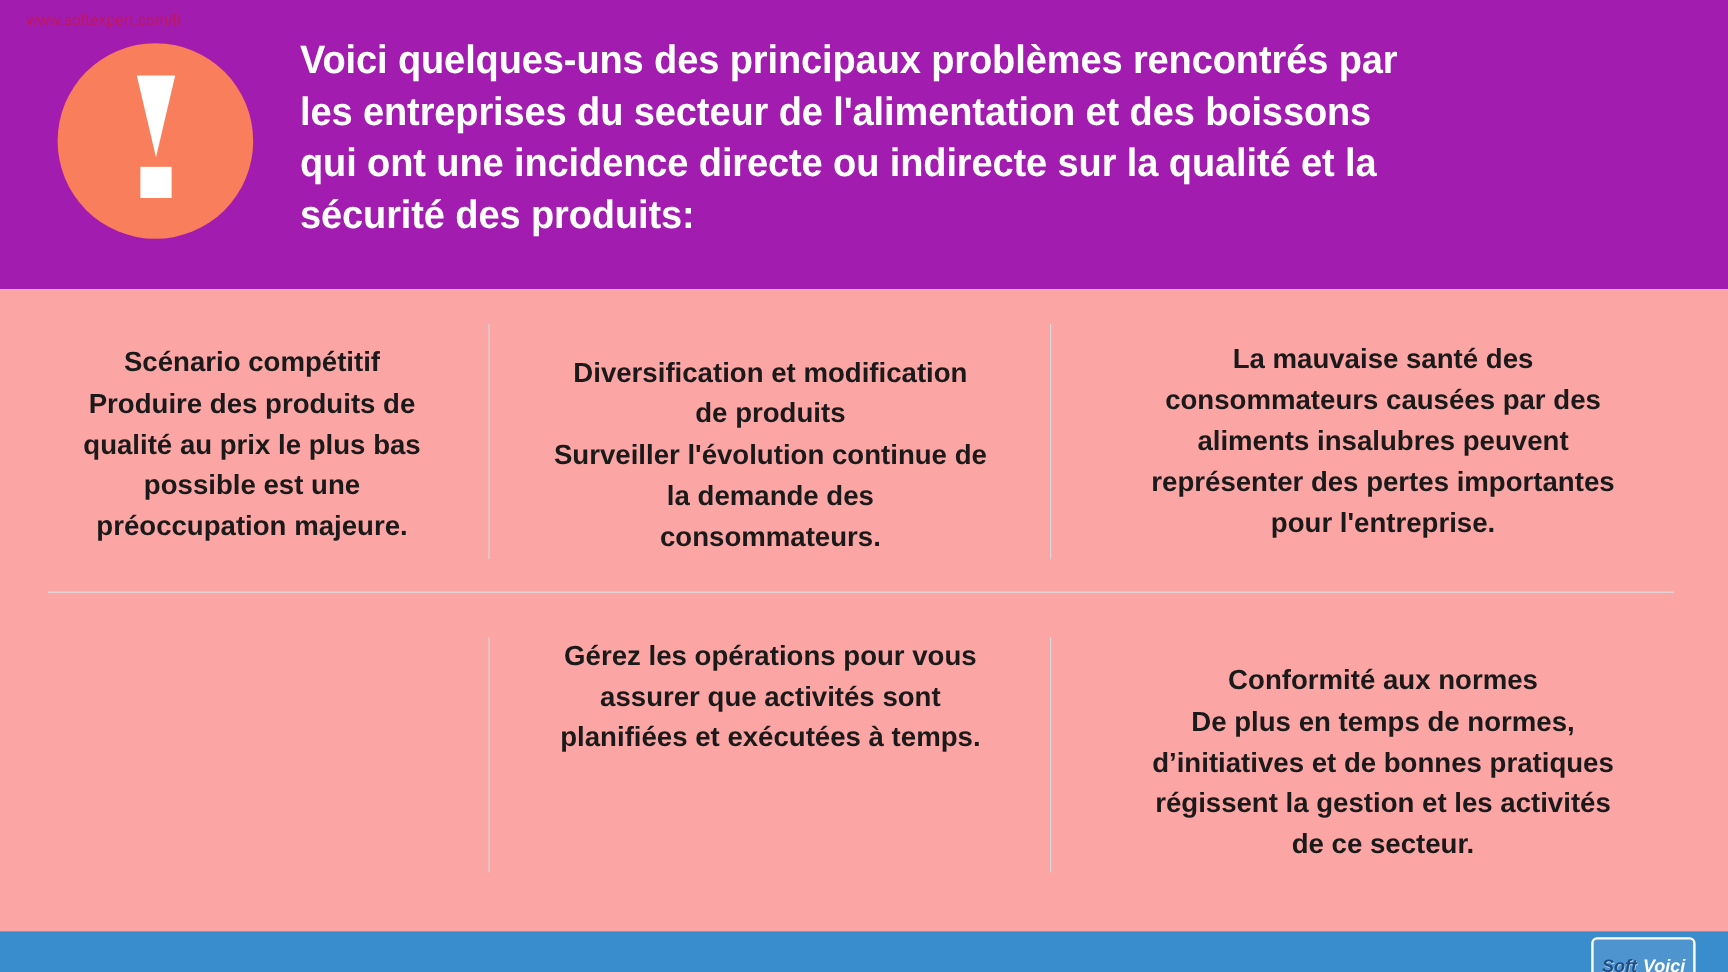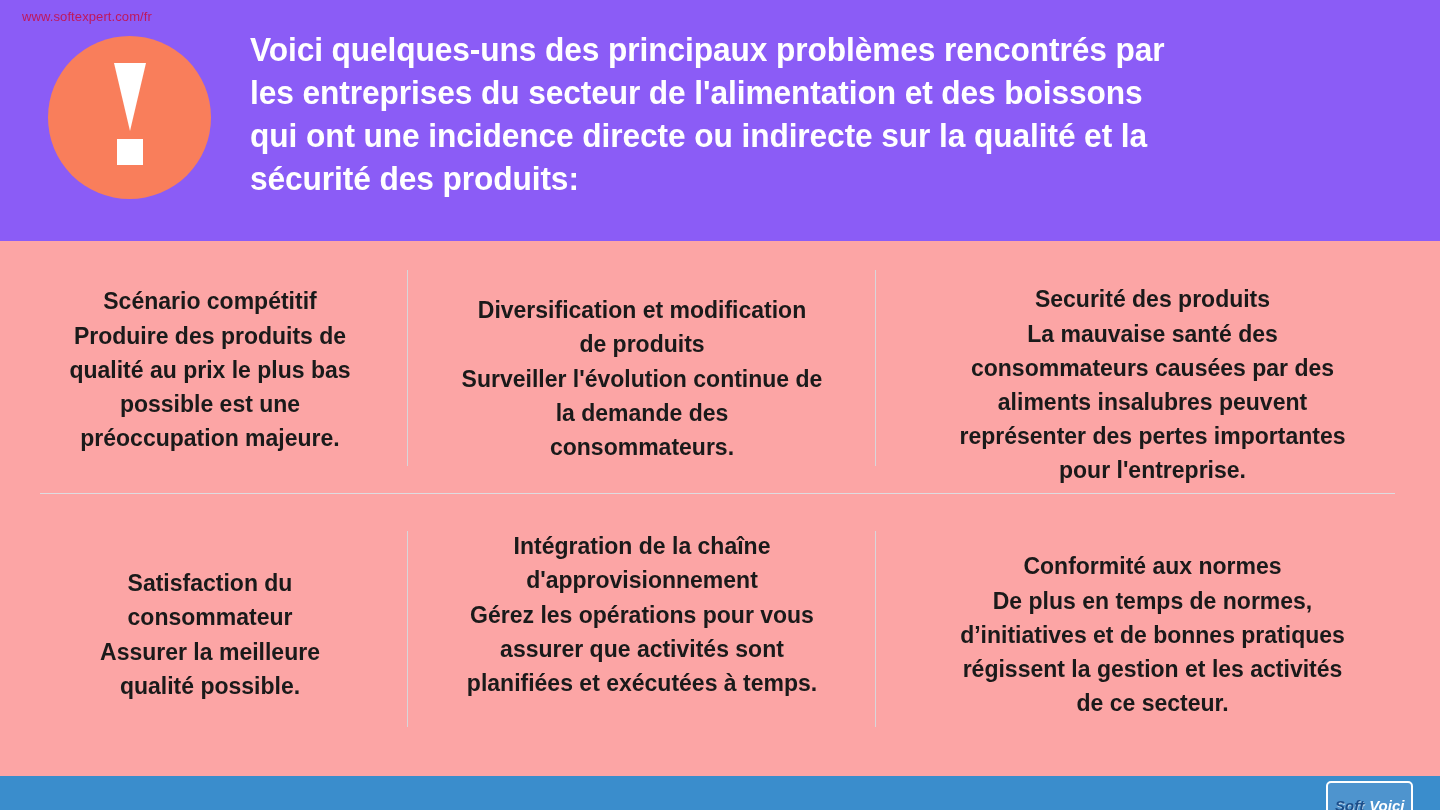--- a/index.html
+++ b/index.html
@@ -14,21 +14,21 @@
     font-family: "Liberation Sans", sans-serif;
     position: relative;
   }
 
   
   .header-band {
     position: absolute;
     left: 0; top: 0;
     width: 1440px;
     height: 241px;
-    background: #8b5cf6;
+    background: #a21caf;
     display: flex;
     align-items: center;
   }
   .alert-icon-wrap {
     position: absolute;
     left: 48px;
     top: 36px;
     width: 163px;
     height: 163px;
   }
@@ -214,38 +214,29 @@
 
   <div class="card" id="card-1">
     <p class="card-title">Diversification et modification
 de produits</p>
     <p class="card-body">Surveiller l'évolution continue de
 la demande des
 consommateurs.</p>
   </div>
 
   <div class="card" id="card-2">
-    <p class="card-title">Securité des produits</p>
     <p class="card-body">La mauvaise santé des
 consommateurs causées par des
 aliments insalubres peuvent
 représenter des pertes importantes
 pour l'entreprise.</p>
   </div>
 
-  <div class="card" id="card-3">
-    <p class="card-title">Satisfaction du
-consommateur</p>
-    <p class="card-body">Assurer la meilleure
-qualité possible.</p>
-  </div>
 
   <div class="card" id="card-4">
-    <p class="card-title">Intégration de la chaîne
-d'approvisionnement</p>
     <p class="card-body">Gérez les opérations pour vous
 assurer que activités sont
 planifiées et exécutées à temps.</p>
   </div>
 
   <div class="card" id="card-5">
     <p class="card-title">Conformité aux normes</p>
     <p class="card-body">De plus en temps de normes,
 d’initiatives et de bonnes pratiques
 régissent la gestion et les activités

